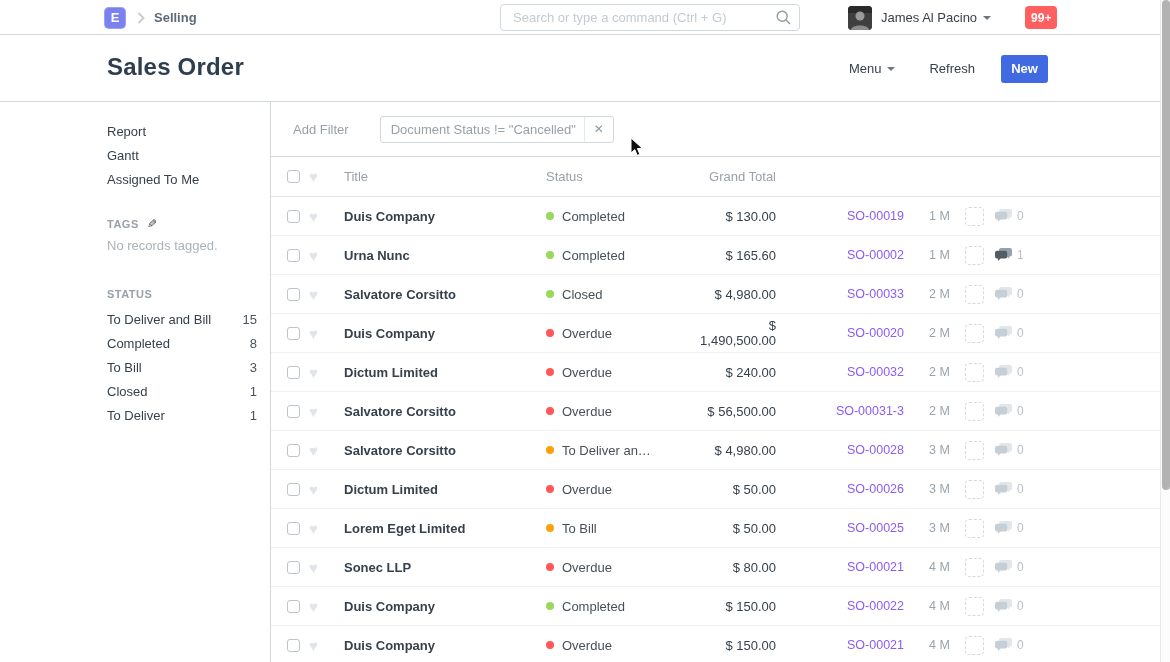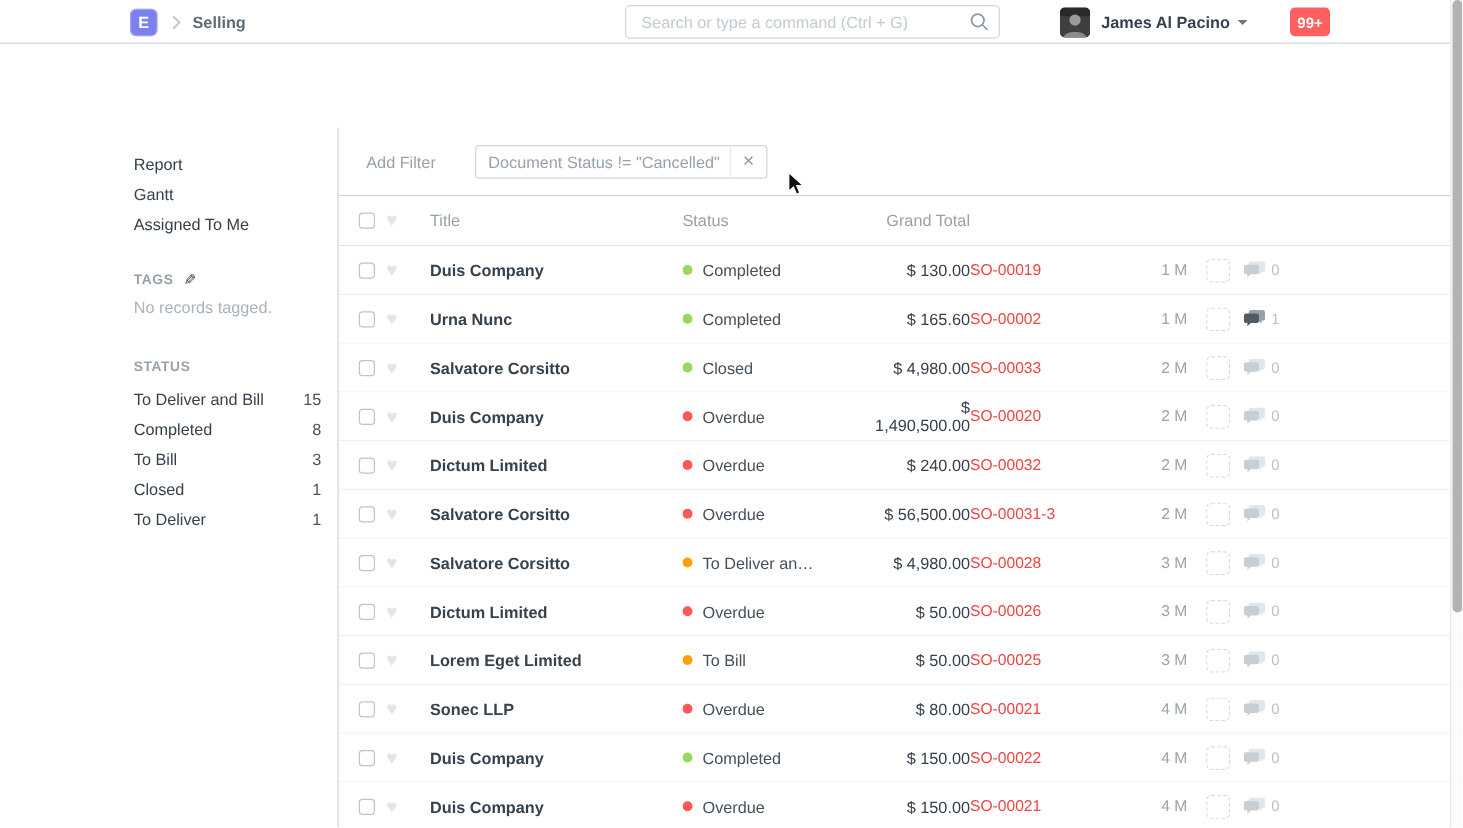--- a/index.html
+++ b/index.html
@@ -19,21 +19,21 @@
     color:#fff;font-weight:700;font-size:13px;box-shadow:inset 0 0 0 1px rgba(255,255,255,.25)}
   .crumb-chev{margin:0 9px 0 11px;color:#c3ccd3}
   .crumb{font-weight:700;color:#5e6b77}
   .search-wrap{position:absolute;left:500px;top:4px;width:300px;height:27px}
   .search-wrap input{width:100%;height:100%;border:1px solid var(--border);border-radius:4px;padding:0 48px 0 12px;
     font-family:inherit;font-size:13px;color:#6c7680;outline:none;background:#fff}
   .search-wrap input::placeholder{color:#c2cad2}
   .search-ic{position:absolute;right:9px;top:6px}
   .nav-right{position:absolute;left:848px;top:0;height:35px;display:flex;align-items:center}
   .avatar{width:24px;height:24px;border-radius:4px;overflow:hidden;background:#4a4a4a;flex:none}
-  .user-name{margin-left:9px;font-weight:700;color:var(--text_dark);display:flex;align-items:center}
+  .user-name{margin-left:9px;font-weight:400;color:var(--text_dark);display:flex;align-items:center}
   .caret{display:inline-block;width:0;height:0;border-left:4px solid transparent;border-right:4px solid transparent;
     border-top:4px solid #6c7680;margin-left:6px}
   .badge{margin-left:34px;min-width:32px;height:23px;border-radius:4px;background:var(--badge);color:#fff;
     font-weight:700;font-size:12px;display:flex;align-items:center;justify-content:center;padding:0 6px}
 
   
   .page-head{position:absolute;top:35px;left:0;width:1170px;height:67px;background:#fff;border-bottom:1px solid var(--border)}
   .page-title{position:absolute;left:107px;top:18px;font-size:24px;font-weight:700;color:#2e3e50;letter-spacing:.2px}
   .head-actions{position:absolute;right:122px;top:0;height:67px;display:flex;align-items:center}
   .menu-btn{display:flex;align-items:center;color:var(--text_dark);cursor:pointer}
@@ -68,21 +68,21 @@
   .cb{appearance:none;-webkit-appearance:none;margin-left:16px;width:13px;height:13px;flex:none;border:1px solid #bcc5cd;
     border-radius:3px;background:#fff;cursor:pointer}
   .heart{margin-left:9px;width:16px;flex:none;color:#dfe5ea;font-size:15px;line-height:1;cursor:pointer}
   .c-title{margin-left:19px;width:182px;flex:none;font-weight:700;color:var(--text_dark);white-space:nowrap;overflow:hidden;text-overflow:ellipsis}
   .thead .c-title{font-weight:400;color:#98a1a9}
   .c-status{margin-left:20px;width:150px;flex:none;display:flex;align-items:center;white-space:nowrap;overflow:hidden}
   .dot{width:8px;height:8px;border-radius:50%;margin-right:8px;flex:none}
   .st-label{overflow:hidden;text-overflow:ellipsis;white-space:nowrap;color:#46505a}
   .c-total{width:80px;flex:none;text-align:right;color:var(--text_dark)}
   .thead .c-total{color:#98a1a9}
-  .c-id{width:128px;flex:none;text-align:left;color:#ef4444;font-size:12.5px}
+  .c-id{width:128px;flex:none;text-align:right;color:#8b5cf6;font-size:12.5px}
   .c-age{margin-left:25px;width:32px;flex:none;color:#9aa4ad;font-size:12.5px}
   .c-avatar{margin-left:4px;width:19px;height:19px;flex:none;border:1px dashed #d4dbe0;border-radius:4px;cursor:pointer}
   .c-comments{margin-left:11px;display:flex;align-items:center;gap:5px}
   .cmt .b-back{fill:#e0e6ea}.cmt .b-front{fill:#c7cfd6}
   .cmt.active .b-back{fill:#97a1aa}.cmt.active .b-front{fill:#525c66}
   .cc{font-size:12px;color:#b9c1c8}
 
   
   .scrollbar{position:absolute;right:0;top:0;width:10px;height:662px;background:#fcfcfc;border-left:1px solid #e8e8e8}
   .thumb{position:absolute;left:1px;top:0;width:8px;height:490px;background:#b3b3b3;border-radius:5px}
@@ -123,20 +123,31 @@
         </svg>
       </div>
       <span class="user-name">
         <span>James Al Pacino</span>
         <i class="caret"></i>
       </span>
       <span class="badge">99+</span>
     </div>
   </header>
 
+  <div class="page-head">
+    <h1 class="page-title">Sales Order</h1>
+    <div class="head-actions">
+      <span class="menu-btn">
+        <span>Menu</span>
+        <i class="caret"></i>
+      </span>
+      <span class="refresh-btn">Refresh</span>
+      <button class="new-btn">New</button>
+    </div>
+  </div>
 
   <aside class="sidebar">
     <div>
         <div class="side-item">Report</div>
         <div class="side-item">Gantt</div>
         <div class="side-item">Assigned To Me</div>
       </div>
     <div class="side-sec">
       <span class="sec-label">TAGS</span>
       <span class="pencil">✎</span>

